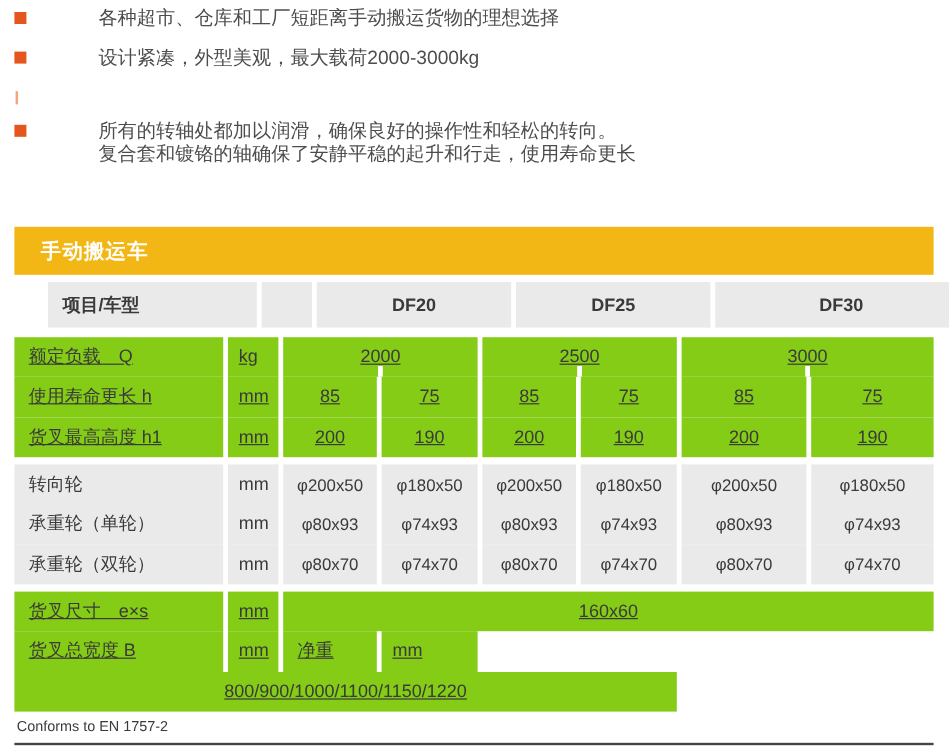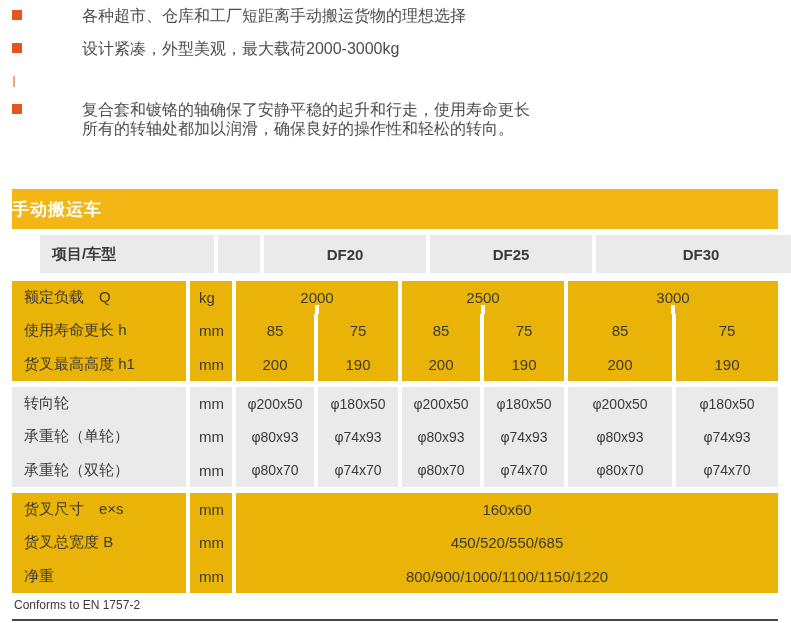--- a/index.html
+++ b/index.html
@@ -11,42 +11,42 @@
   .page { position:absolute; left:0; top:0; width:791px; height:623px; background:#fff; }
 
   
   .feat { position:absolute; left:12px; display:flex; align-items:flex-start; }
   .sq { width:10px; height:10px; background:#E4561D; margin-right:12px; margin-top:4px; flex:0 0 auto; }
   .ftext { font-size:16px; color:#4D4D4D; line-height:19px; white-space:nowrap;margin-left:48px; }
   .tickmark { position:absolute; left:13px; top:76px; width:2px; height:11px; background:#F5A475; }
 
   
   .spec { position:absolute; left:12px; top:189px; width:766px; }
-  .titlebar { height:40px; background:#F2B715; display:flex; align-items:center; }
+  .titlebar { height:40px; background:#F2B715; display:flex; align-items:center; padding-left:22px; }
   .titlebar .ttl { color:#FFFFFF; font-weight:700; font-size:17px; letter-spacing:1px; }
 
   .tgrid {
     display:grid;
     grid-template-columns:174px 42px 78px 80px 78px 80px 104px 102px;
     column-gap:4px;
     grid-auto-rows:33.33px;
   }
   .header-row { grid-auto-rows:38px; margin-top:6px;padding-left:28px; }
   .sec1 { margin-top:8px; }
   .sec2 { margin-top:6px; }
   .sec3 { margin-top:6px; }
 
   .cell {
     display:flex; align-items:center; justify-content:center;
     font-size:15px; color:#3A3A3A; white-space:nowrap; position:relative;
   }
   .label { justify-content:flex-start; padding-left:12px; }
   .unit  { justify-content:flex-start; padding-left:9px; }
   .bold  { font-weight:700; }
-  .cream { background:#eab308; }
+  .cream { background:#84cc16;text-decoration:underline; }
   .gray  { background:#EAEAEA; }
   .phi   { font-size:14px; }
   .span2 { grid-column:span 2; }
   .span6 { grid-column:span 6; }
   .notch { position:absolute; bottom:0; left:50%; margin-left:-2px; width:4px; height:9px; background:#FFFFFF; }
 
   
   .conforms { position:absolute; left:14px; top:598px; font-size:12px; color:#3A3A3A; }
   .bottom-rule { position:absolute; left:12px; top:619px; width:766px; height:2px; background:#454545; }
 </style>
@@ -60,22 +60,22 @@
     <span class="ftext">各种超市、仓库和工厂短距离手动搬运货物的理想选择</span>
   </div>
   <div class="feat" style="top:39px">
     <span class="sq"></span>
     <span class="ftext">设计紧凑，外型美观，最大载荷2000-3000kg</span>
   </div>
   <div class="tickmark"></div>
   <div class="feat" style="top:100px">
     <span class="sq"></span>
     <span class="ftext">
+      <div>所有的转轴处都加以润滑，确保良好的操作性和轻松的转向。</div>
       <div>复合套和镀铬的轴确保了安静平稳的起升和行走，使用寿命更长</div>
-      <div>所有的转轴处都加以润滑，确保良好的操作性和轻松的转向。</div>
     </span>
   </div>
 
   <div class="spec">
 
     <div class="titlebar">
       <span class="ttl">手动搬运车</span>
     </div>
 
     <div class="tgrid header-row">
@@ -150,21 +150,20 @@
       <div class="cell gray phi">φ74x70</div>
     </div>
 
     <div class="tgrid sec3">
       <div class="cell cream label">货叉尺寸　e×s</div>
       <div class="cell cream unit">mm</div>
       <div class="cell cream span6">160x60</div>
 
       <div class="cell cream label">货叉总宽度 B</div>
       <div class="cell cream unit">mm</div>
-      <div class="cell cream span6">450/520/550/685</div>
 
       <div class="cell cream label">净重</div>
       <div class="cell cream unit">mm</div>
       <div class="cell cream span6">800/900/1000/1100/1150/1220</div>
     </div>
 
   </div>
 
   <div class="conforms">Conforms to EN 1757-2</div>
   <div class="bottom-rule"></div>

